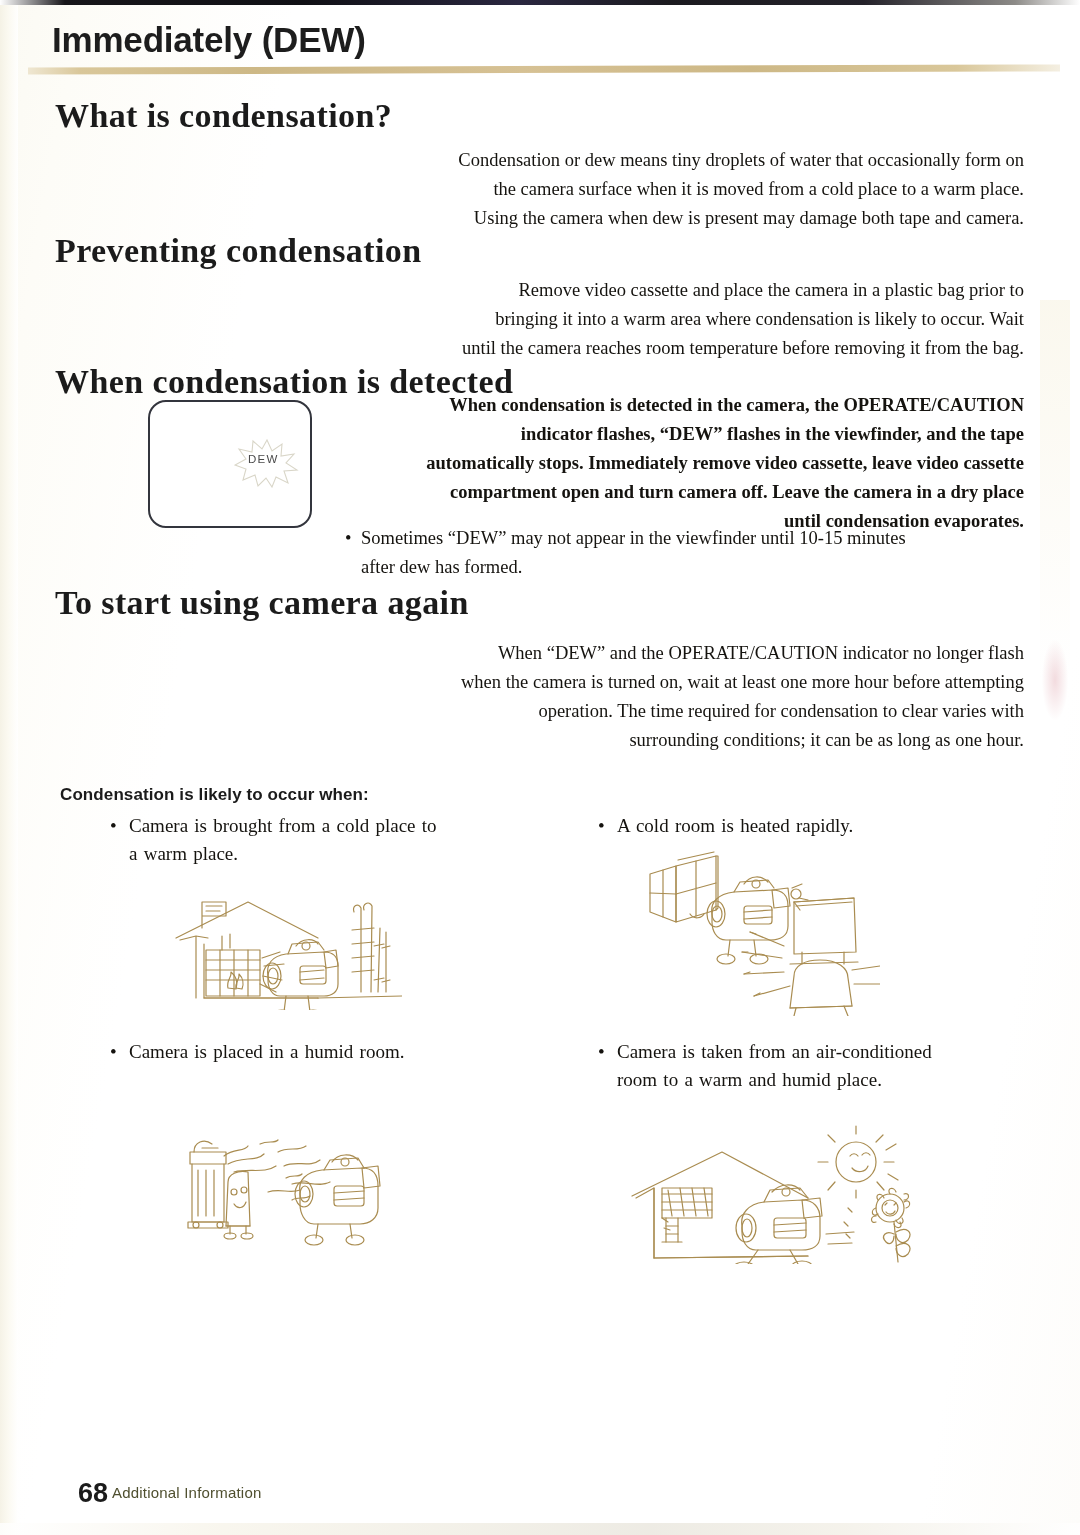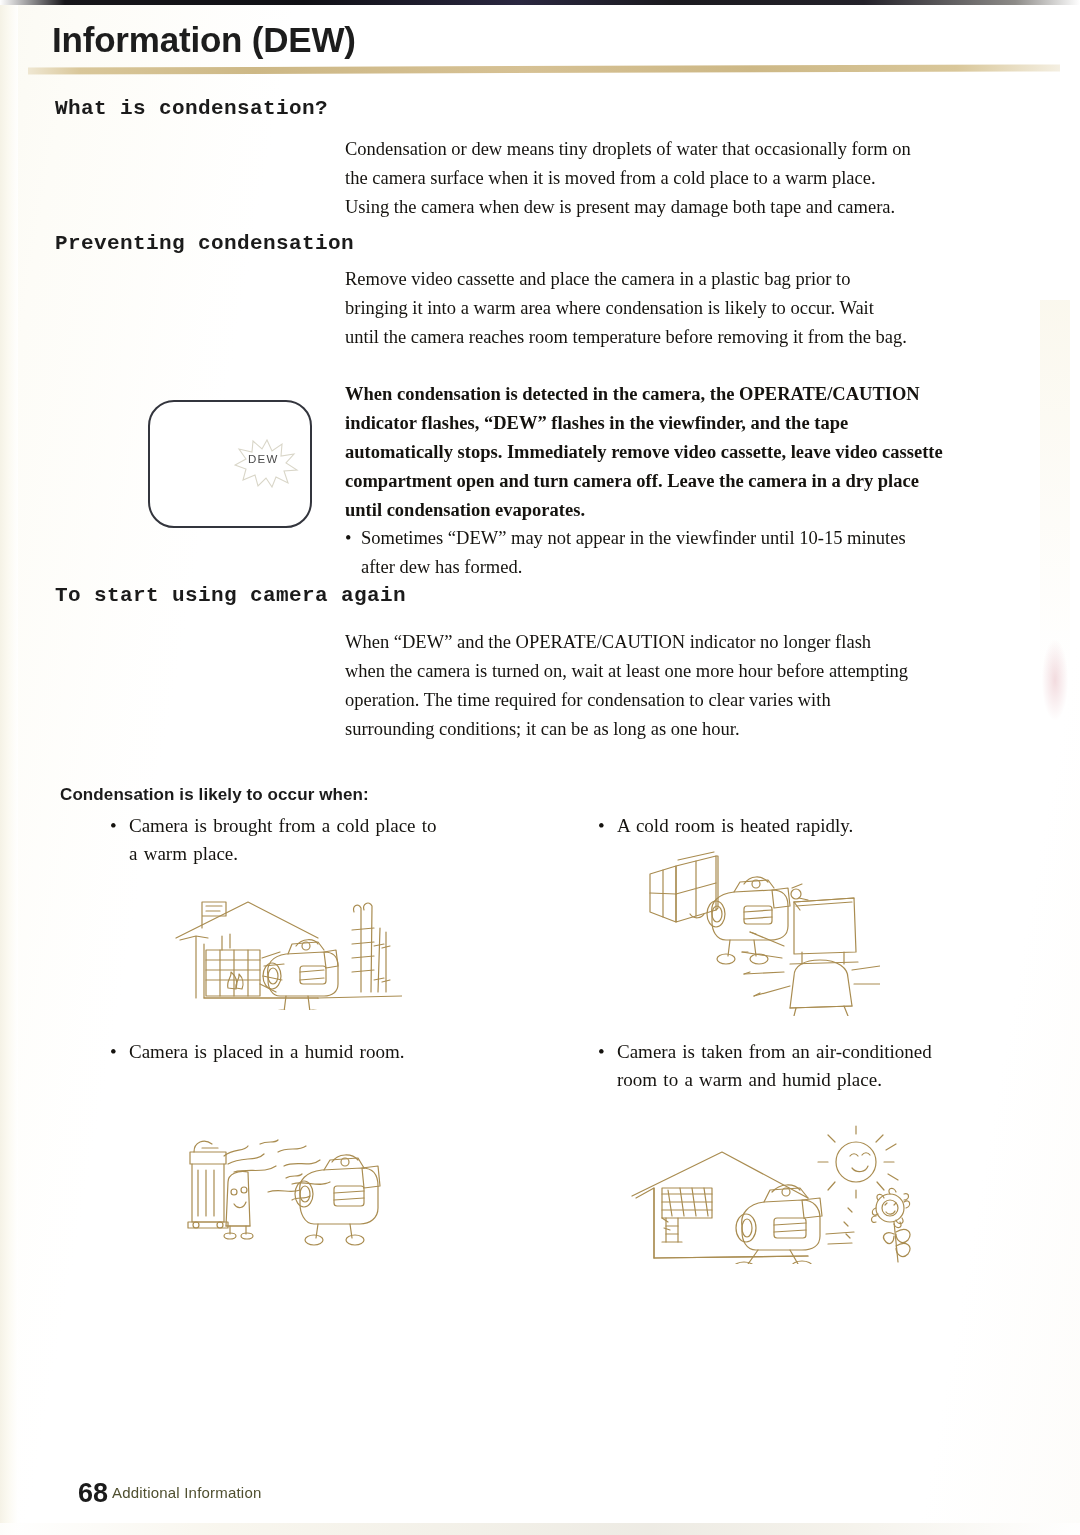--- a/index.html
+++ b/index.html
@@ -71,23 +71,23 @@
     top: 66px;
     width: 1032px;
     height: 7px;
     background: linear-gradient(90deg,#efe7d2 0%, #d9c79a 5%, #cdb886 22%, #d6c194 48%, #cdb886 70%, #d9c79a 90%, #f4efe2 100%);
     transform: rotate(-0.18deg);
   }
 
   
   .h2 {
     position: absolute;
-    font-family: Liberation Mono, monospace;
+    font-family: Liberation Serif, serif;
     font-weight: bold;
-    font-size: 21px;
+    font-size: 34px;
     letter-spacing: 0.4px;
     color: #1b1b1b;
     white-space: nowrap;
     text-align: right;
   }
   .h3 {
     position: absolute;
     font-family: "Liberation Sans", sans-serif;
     font-weight: bold;
     font-size: 17px;
@@ -99,21 +99,21 @@
   
   .body-col {
     position: absolute;
     left: 345px;
     width: 690px;
     font-family: "Liberation Serif", serif;
     font-size: 18.5px;
     line-height: 29px;
     color: #15130f;
   }
-  .body-col p { margin: 0; white-space: pre-line; }
+  .body-col p { margin: 11px; white-space: pre-line; text-align: right; }
 
   .note {
     position: absolute;
     left: 345px;
     width: 690px;
     font-family: "Liberation Serif", serif;
     font-size: 18.5px;
     line-height: 29px;
     color: #15130f;
   }
@@ -133,21 +133,21 @@
   .bullet .txt { display: block; padding-left: 19px; white-space: pre-line; }
 
   
   .viewfinder {
     position: absolute;
     left: 148px;
     top: 400px;
     width: 160px;
     height: 124px;
     border: 2px solid #33353d;
-    border-radius: 26px;
+    border-radius: 18px;
     background: #ffffff;
   }
   .vf-burst {
     position: absolute;
     left: 84px;
     top: 36px;
     width: 66px;
     height: 50px;
   }
   .vf-label {
@@ -189,37 +189,38 @@
 <body>
 
 <div class="page">
 
   <div class="scan-top"></div>
   <div class="scan-left"></div>
   <div class="smudge-right2"></div>
   <div class="smudge-right"></div>
   <div class="scan-bottom"></div>
 
-  <div class="page-title">Information (DEW)</div>
+  <div class="page-title">Immediately (DEW)</div>
   <div class="title-rule"></div>
 
   <div class="h2" style="left:55px; top:97px;">What is condensation?</div>
   <div class="body-col" style="top:135px;">
     <p>Condensation or dew means tiny droplets of water that occasionally form on
 the camera surface when it is moved from a cold place to a warm place.
 Using the camera when dew is present may damage both tape and camera.</p>
   </div>
 
   <div class="h2" style="left:55px; top:232px;">Preventing condensation</div>
   <div class="body-col" style="top:265px;">
     <p>Remove video cassette and place the camera in a plastic bag prior to
 bringing it into a warm area where condensation is likely to occur. Wait
 until the camera reaches room temperature before removing it from the bag.</p>
   </div>
 
+  <div class="h2" style="left:55px; top:363px;">When condensation is detected</div>
 
   <div class="viewfinder">
     <svg class="vf-burst" viewBox="0 0 66 50">
       <polygon points="33,2 38,13 48,6 47,18 60,16 52,25 63,32 50,33 54,45 42,39 38,49 32,40 24,48 21,37 9,42 12,31 1,27 12,21 5,11 18,14 19,3 28,11" fill="none" stroke="#d9d6c8" stroke-width="1.1"></polygon>
     </svg>
     <div class="vf-label">DEW</div>
   </div>
 
   <div class="body-col" style="top:380px;font-weight:bold;">
     <p>When condensation is detected in the camera, the OPERATE/CAUTION

